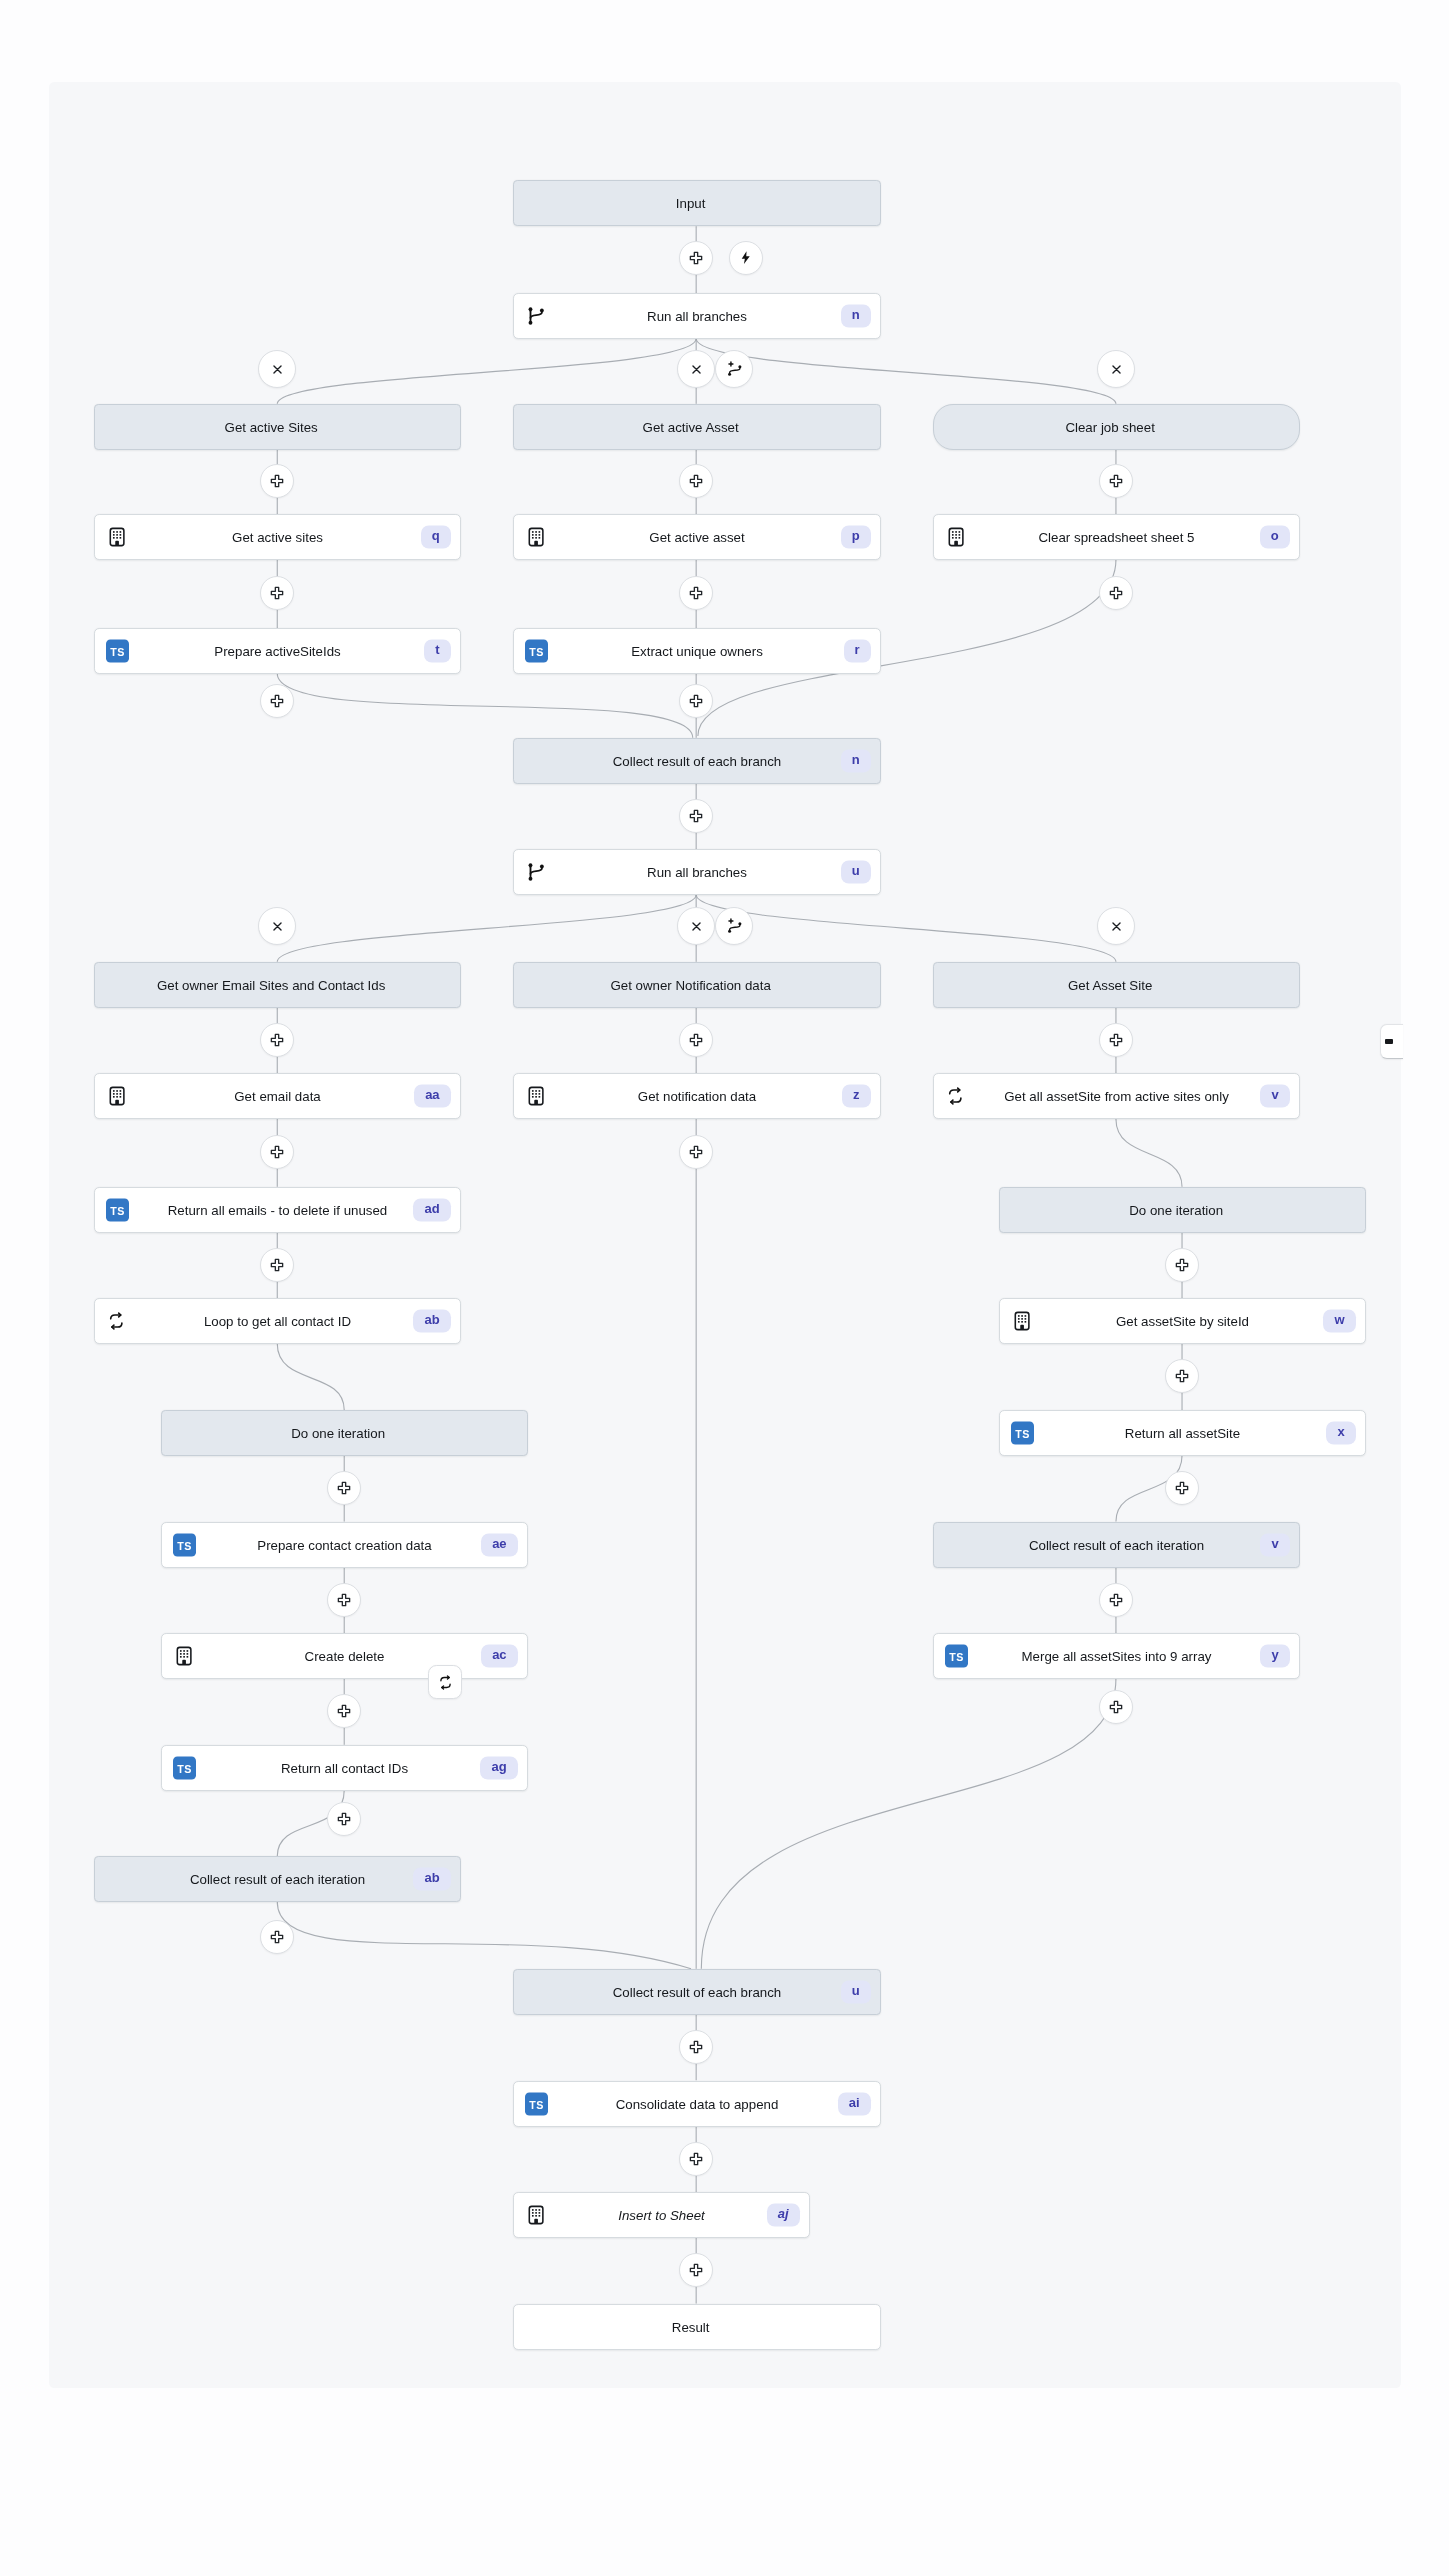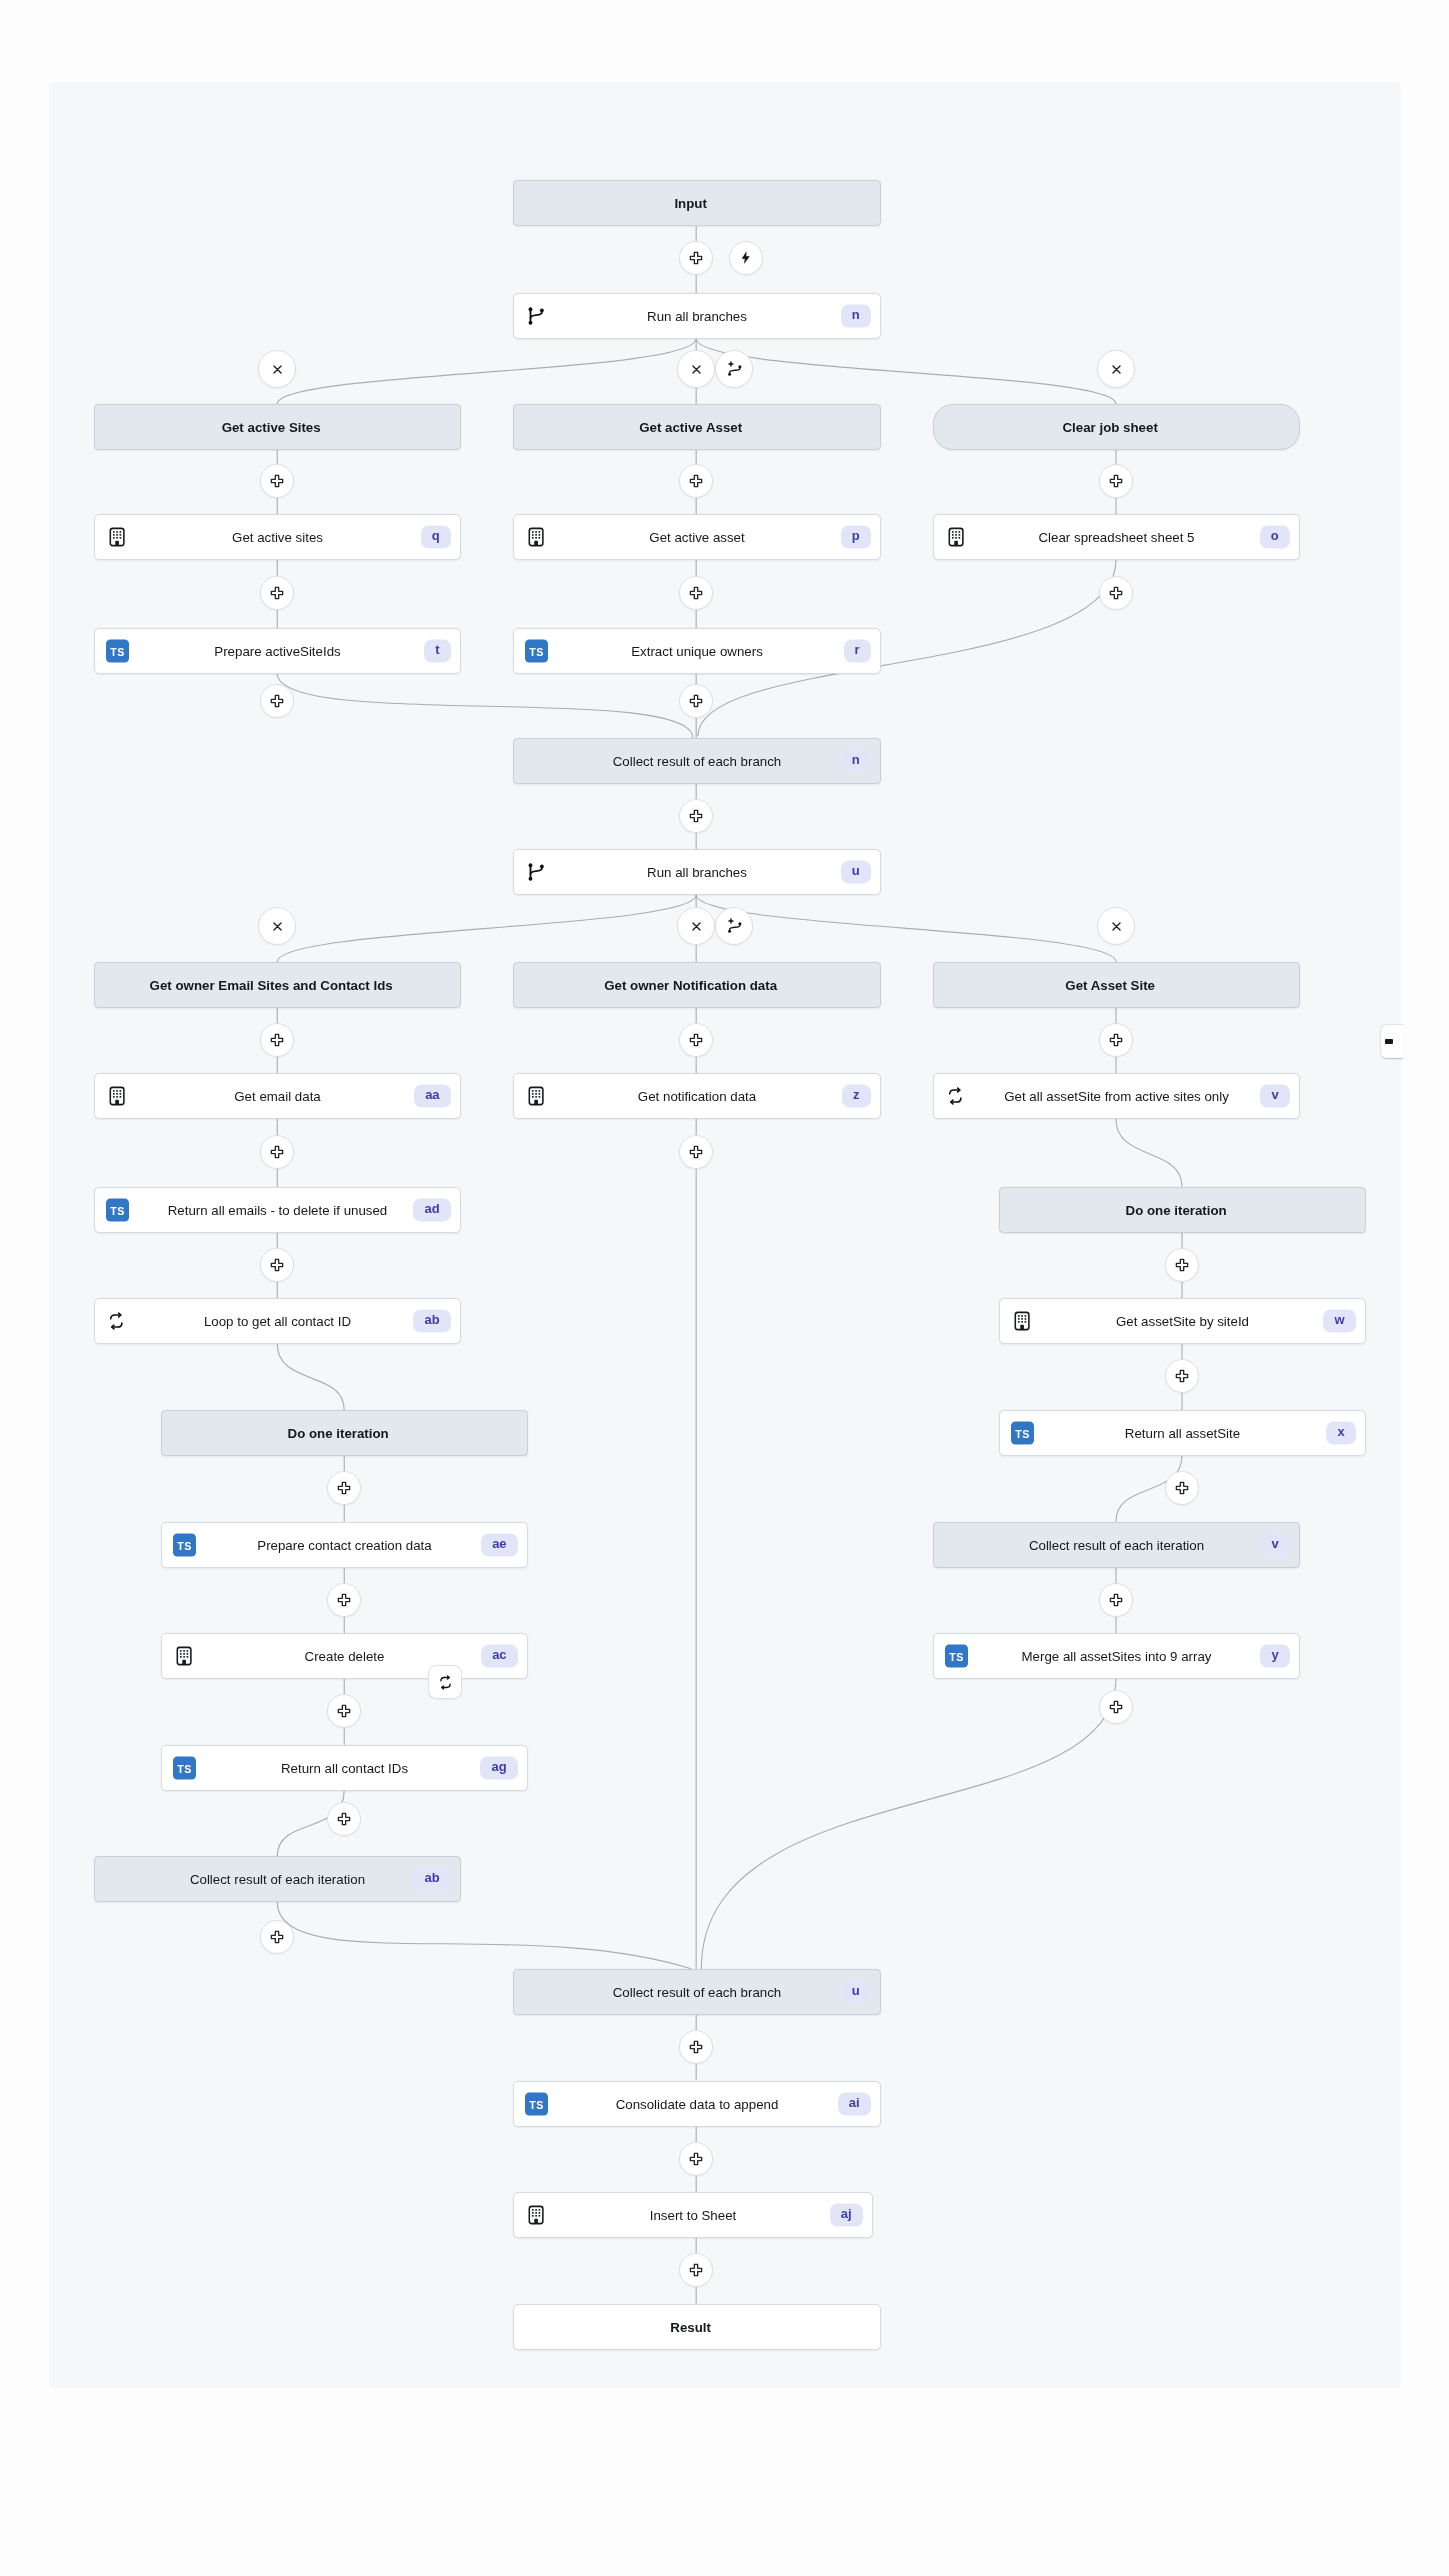--- a/index.html
+++ b/index.html
@@ -4,21 +4,21 @@
 <style>
   html,body{margin:0;padding:0;background:#fdfdfe;font-family:"Liberation Sans",sans-serif;}
   #stage{position:relative;width:1449px;height:2576px;overflow:hidden;}
   #canvas-bg{position:absolute;left:49px;top:82px;width:1352px;height:2306px;background:#f6f7f9;border-radius:5.2px;}
   #edges{position:absolute;left:0;top:0;width:1449px;height:2576px;pointer-events:none;}
   .node{position:absolute;height:46px;background:#ffffff;border:0.9px solid #d6dbdf;border-radius:5.2px;
         box-shadow:0 0.9px 1.7px rgba(20,24,31,.07);display:flex;align-items:center;box-sizing:border-box;}
   .node.group{background:#e3e8ee;border-color:#c7cfd7;border-radius:4.3px;}
   .node .label{position:absolute;left:39px;right:39px;text-align:center;font-size:13.3px;color:#15181c;
         white-space:nowrap;overflow:hidden;}
-  .node.plainlabel .label{left:10.3px;right:23px;font-weight:bold;}
+  .node.plainlabel .label{left:10.3px;right:23px;}
   .icon-left{position:absolute;left:11px;top:50%;transform:translateY(-50%);display:flex;align-items:center;}
   .ts-box{width:23px;height:23px;border-radius:4.3px;background:#3277c5;color:#fff;font-weight:700;
         font-size:10.7px;display:flex;align-items:center;justify-content:center;letter-spacing:0.3px;}
   .badge{position:absolute;right:9.4px;top:50%;transform:translateY(-50%);background:#e2e5f8;color:#3d3daa;
         font-weight:700;font-size:13px;padding:3.4px 11px;border-radius:7.7px;line-height:1.25;}
   .ctl{position:absolute;background:#fff;border:0.9px solid #dcdfe3;border-radius:50%;
         display:flex;align-items:center;justify-content:center;box-shadow:0 0.9px 1.7px rgba(0,0,0,.05);box-sizing:border-box;}
   .ctl.square{border-radius:8.6px;}
   .mini-widget{position:absolute;background:#fff;border:0.9px solid #e2e4e7;border-bottom:1.7px solid #c3c7cb;
         border-right:none;border-radius:6.9px 0 0 6.9px;box-shadow:0 0.9px 1.7px rgba(0,0,0,.05);}
@@ -359,21 +359,21 @@
         <span class="label">Collect result of each branch</span>
         <span class="badge">u</span>
       </div>
       <div class="node" style="left: 513px; top: 2081px; width: 368px;">
         <span class="icon-left">
           <span class="ts-box">TS</span>
         </span>
         <span class="label">Consolidate data to append</span>
         <span class="badge">ai</span>
       </div>
-      <div class="node" style="left: 513px; top: 2192px; width: 360px;">
+      <div class="node" style="left: 513px; top: 2192px; width: 297px; font-style: italic;">
         <span class="icon-left">
           <svg width="22" height="22" viewBox="0 0 24 24">
             <rect x="4.7" y="2.6" width="14.8" height="18.8" rx="2.6" fill="none" stroke="#16191d" stroke-width="1.7"></rect>
             <g fill="#16191d">
               <rect x="7.6" y="5.6" width="1.8" height="1.8"></rect>
               <rect x="11.2" y="5.6" width="1.8" height="1.8"></rect>
               <rect x="14.8" y="5.6" width="1.8" height="1.8"></rect>
               <rect x="7.6" y="8.8" width="1.8" height="1.8"></rect>
               <rect x="11.2" y="8.8" width="1.8" height="1.8"></rect>
               <rect x="14.8" y="8.8" width="1.8" height="1.8"></rect>

